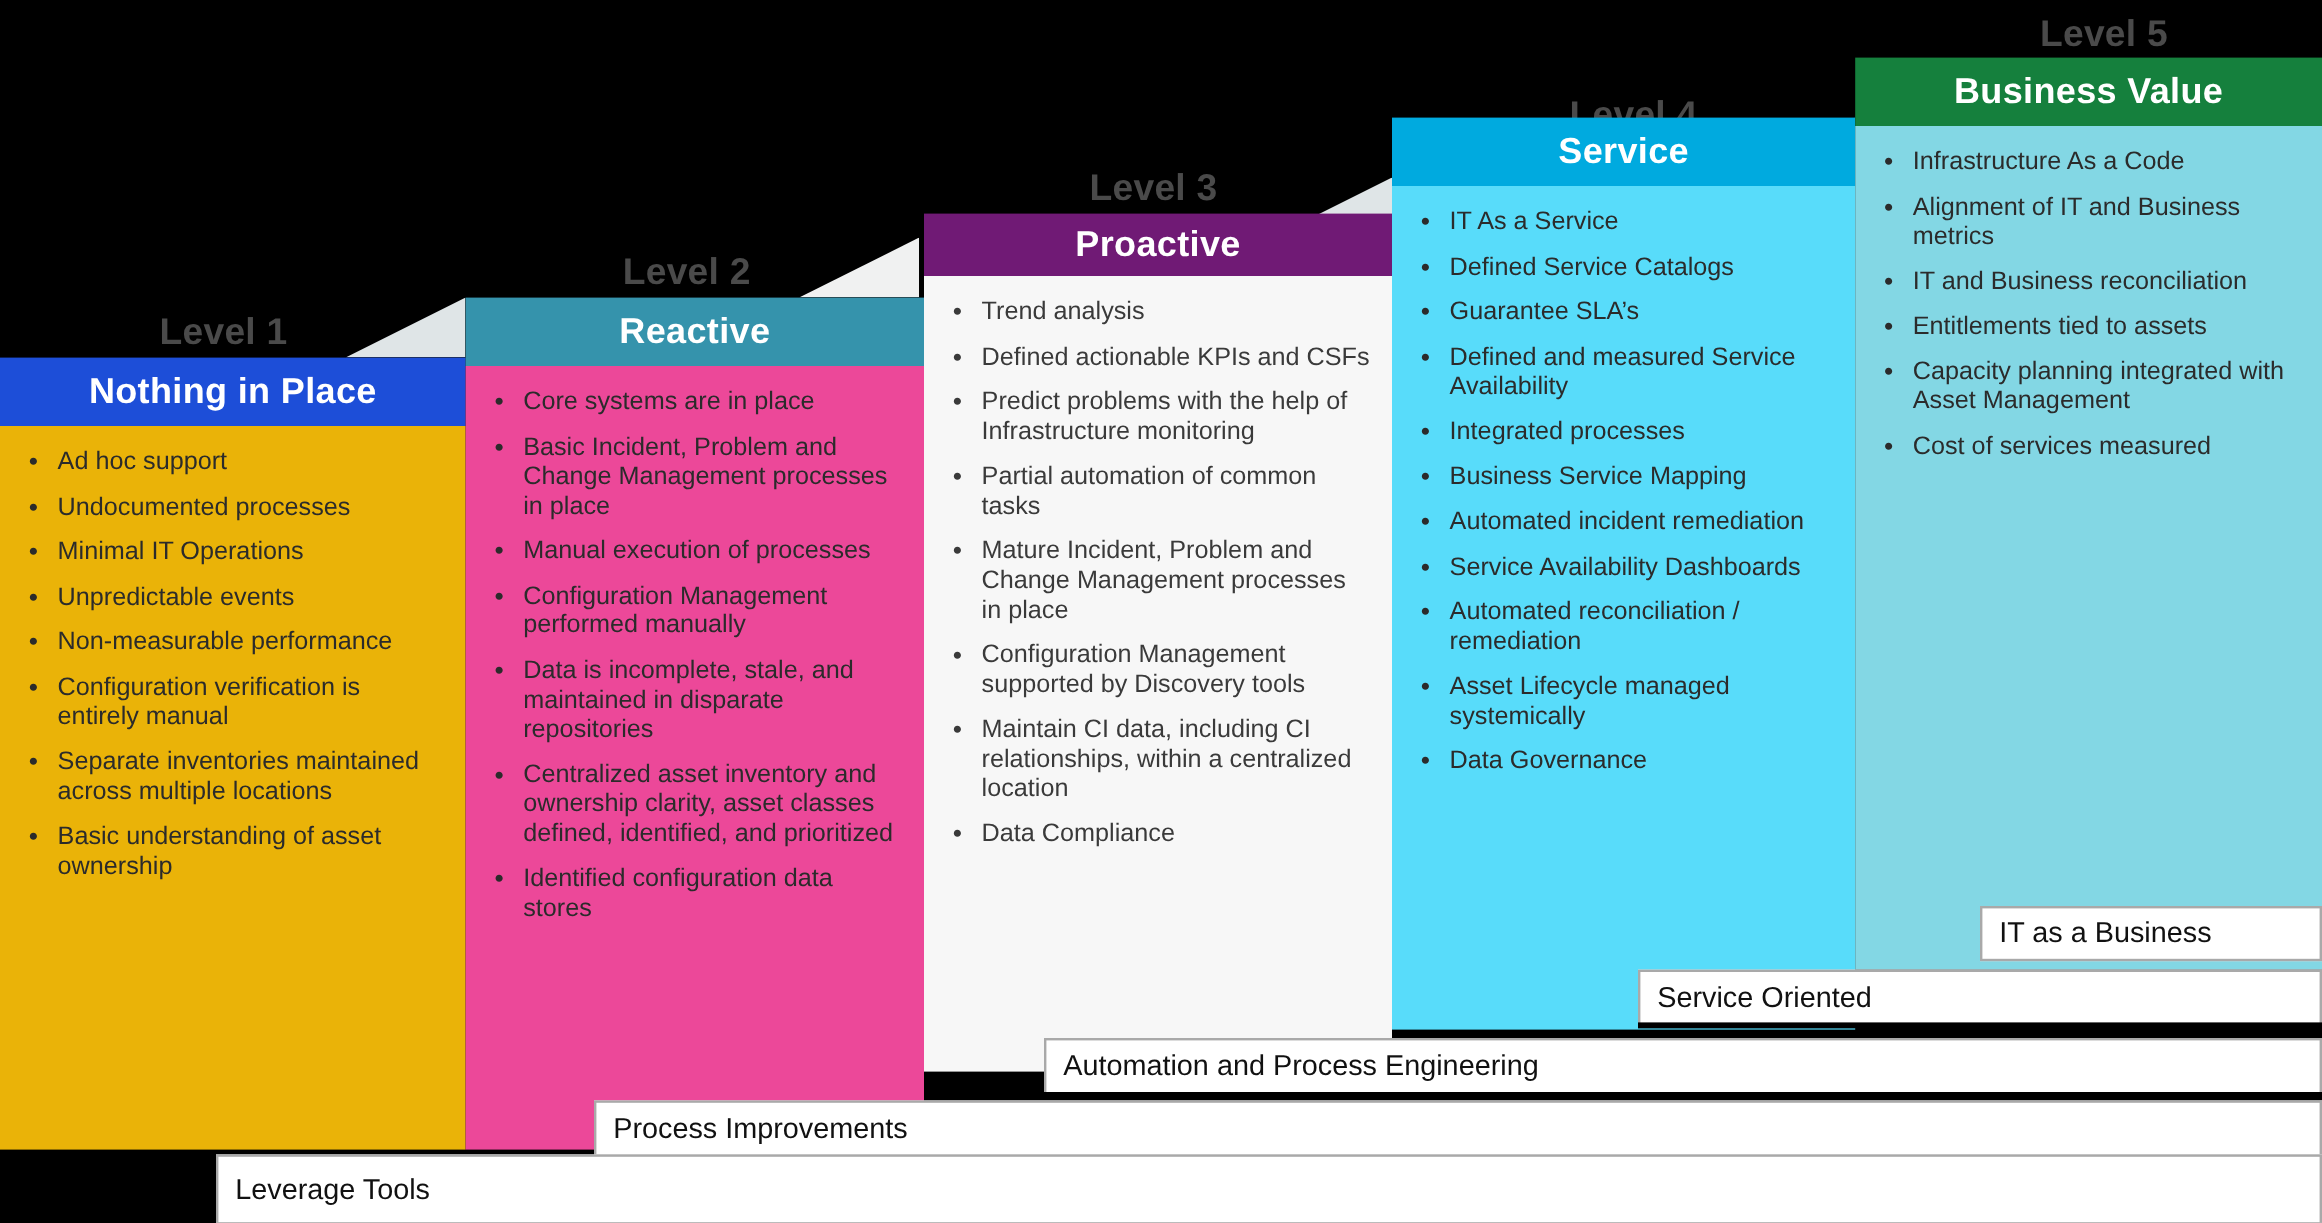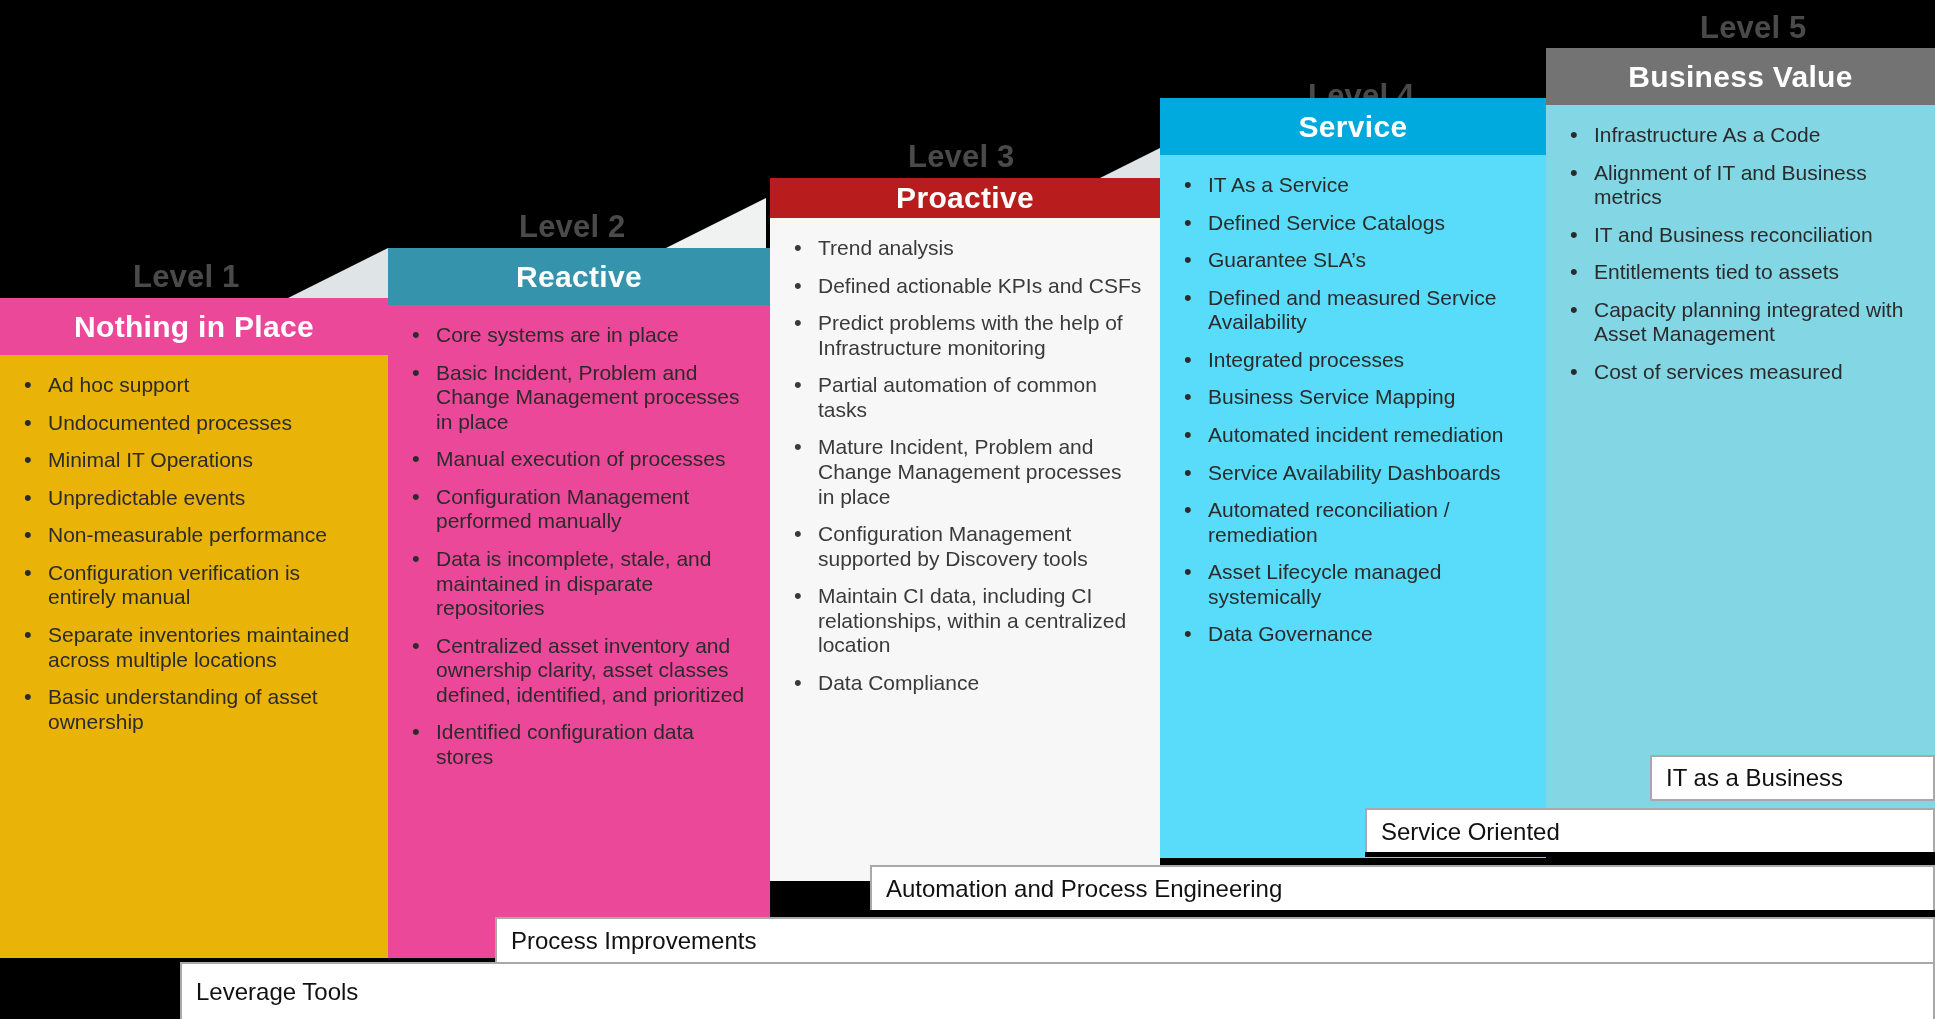--- a/index.html
+++ b/index.html
@@ -132,21 +132,21 @@
     </svg>
   </div>
 
   <div class="level-title" style="left:133px; top:259px;">Level 1</div>
   <div class="level-title" style="left:519px; top:209px;">Level 2</div>
   <div class="level-title" style="left:908px; top:139px;">Level 3</div>
   <div class="level-title" style="left:1308px; top:78px;">Level 4</div>
   <div class="level-title" style="left:1700px; top:10px;">Level 5</div>
 
   <div class="col" style="left:0px; top:298px; width:388px; height:660px;">
-    <div class="col-head" style="height:57px; background:#ec4899;">
+    <div class="col-head" style="height:57px; background:#1d4ed8;">
       <span>Nothing in Place</span>
     </div>
     <div class="col-body" style="height:603px; background:#eab308;">
       <ul>
         <li>Ad hoc support</li>
         <li>Undocumented processes</li>
         <li>Minimal IT Operations</li>
         <li>Unpredictable events</li>
         <li>Non-measurable performance</li>
         <li>Configuration verification is entirely manual</li>
@@ -167,21 +167,21 @@
         <li>Manual execution of processes</li>
         <li>Configuration Management performed manually</li>
         <li>Data is incomplete, stale, and maintained in disparate repositories</li>
         <li>Centralized asset inventory and ownership clarity, asset classes defined, identified, and prioritized</li>
         <li>Identified configuration data stores</li>
       </ul>
     </div>
   </div>
 
   <div class="col" style="left:770px; top:178px; width:390px; height:720px;">
-    <div class="col-head" style="height:40px; background:#b91c1c;">
+    <div class="col-head" style="height:52px; background:#701a75;">
       <span>Proactive</span>
     </div>
     <div class="col-body dark" style="height:663px; background:#f7f7f7;">
       <ul>
         <li>Trend analysis</li>
         <li>Defined actionable KPIs and CSFs</li>
         <li>Predict problems with the help of Infrastructure monitoring</li>
         <li>Partial automation of common tasks</li>
         <li>Mature Incident, Problem and Change Management processes in place</li>
         <li>Configuration Management supported by Discovery tools</li>
@@ -206,21 +206,21 @@
         <li>Automated incident remediation</li>
         <li>Service Availability Dashboards</li>
         <li>Automated reconciliation / remediation</li>
         <li>Asset Lifecycle managed systemically</li>
         <li>Data Governance</li>
       </ul>
     </div>
   </div>
 
   <div class="col" style="left:1546px; top:48px; width:389px; height:760px;">
-    <div class="col-head" style="height:57px; background:#737373;">
+    <div class="col-head" style="height:57px; background:#15803d;">
       <span>Business Value</span>
     </div>
     <div class="col-body" style="height:703px; background:#83d7e4;">
       <ul>
         <li>Infrastructure As a Code</li>
         <li>Alignment of IT and Business metrics</li>
         <li>IT and Business reconciliation</li>
         <li>Entitlements tied to assets</li>
         <li>Capacity planning integrated with Asset Management</li>
         <li>Cost of services measured</li>

